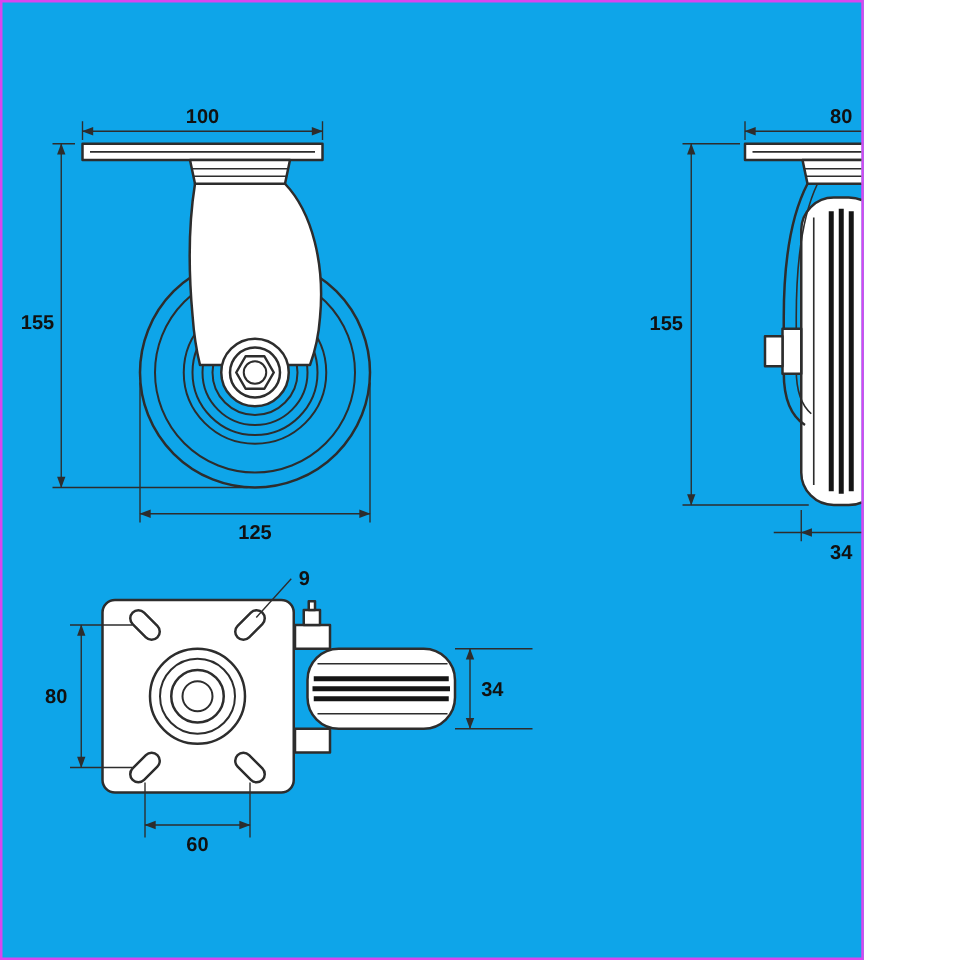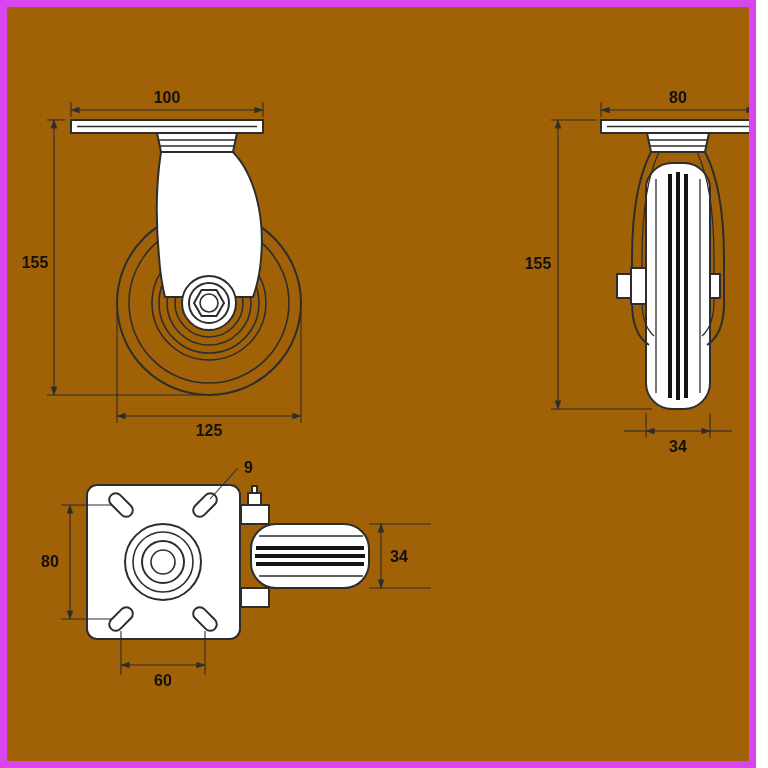--- a/index.html
+++ b/index.html
@@ -1,18 +1,18 @@
 <!DOCTYPE html>
 <html><head>
 <meta charset="utf-8">
 <style>
   html,body{margin:0;padding:0;background:#ffffff;}
   .canvas{
-    position:relative;width:756px;height:768px;background:#a16207;
-    border:7px solid #d946ef;box-sizing:border-box;overflow:hidden;
+    position:relative;width:691px;height:768px;background:#0ea5e9;
+    border:2px solid #d946ef;box-sizing:border-box;overflow:hidden;
     font-family:"Liberation Sans",sans-serif;
   }
   svg{display:block;}
   .ol{stroke:#2d2d2d;stroke-width:2;fill:none;stroke-linejoin:round;}
   .olf{stroke:#2d2d2d;stroke-width:2;fill:#ffffff;stroke-linejoin:round;}
   .thin{stroke:#2d2d2d;stroke-width:1.3;fill:none;}
   .ring{stroke:#2d2d2d;stroke-width:1.6;fill:none;}
   .dim{stroke:#2d2d2d;stroke-width:1.1;fill:none;}
   .tread{stroke:#151515;stroke-width:4;fill:none;}
   text.lbl{font-family:"Liberation Sans",sans-serif;font-size:16px;font-weight:600;fill:#111111;}

